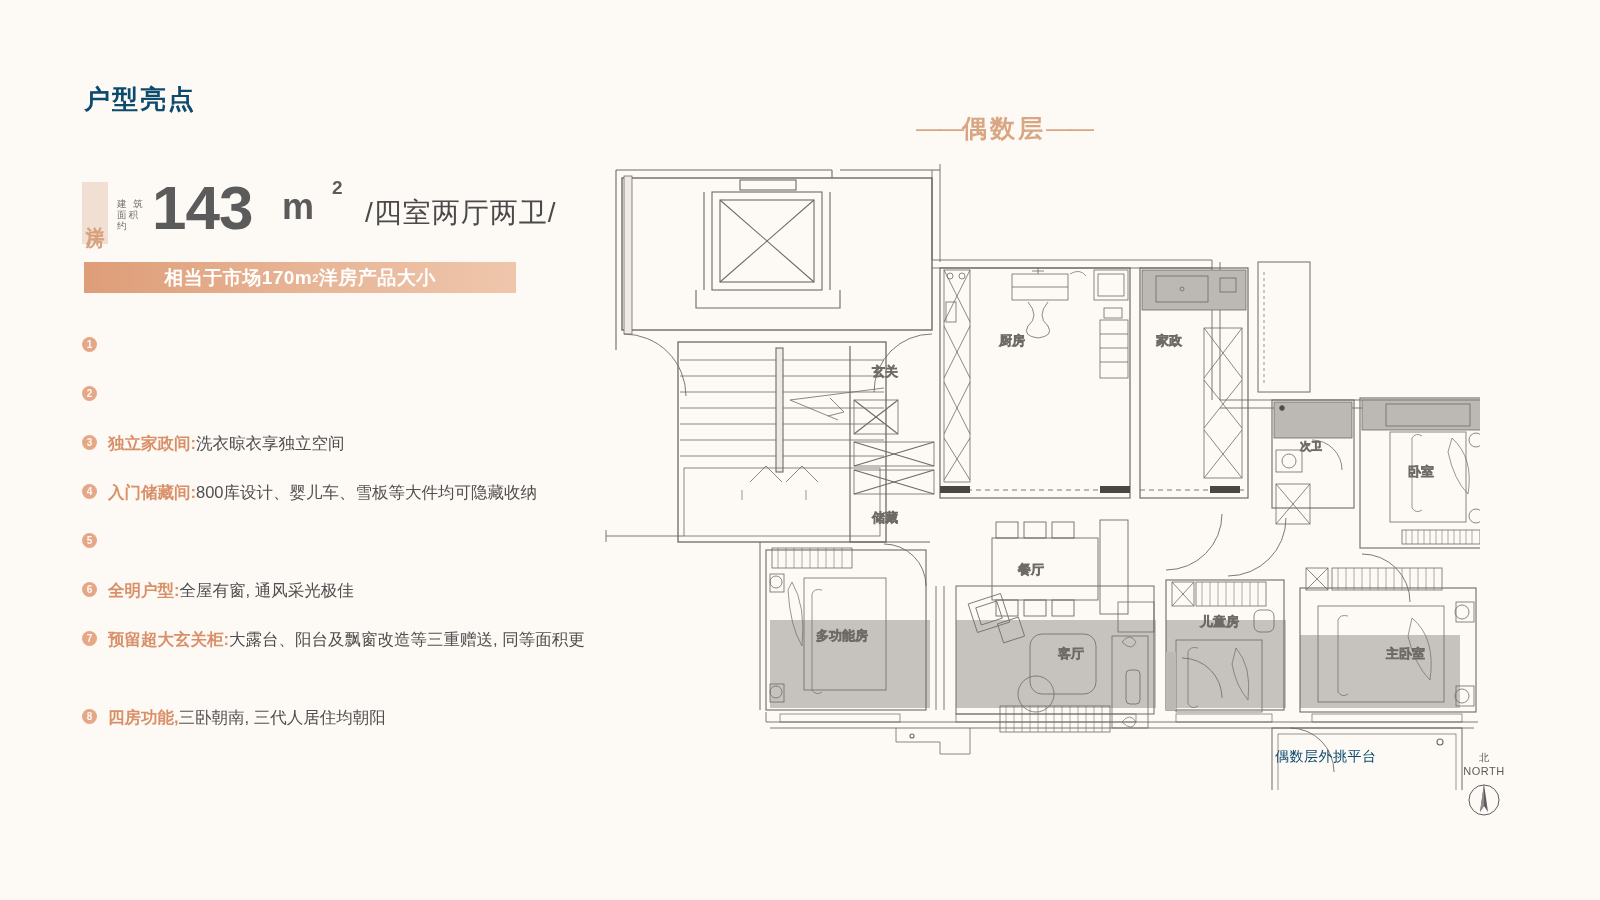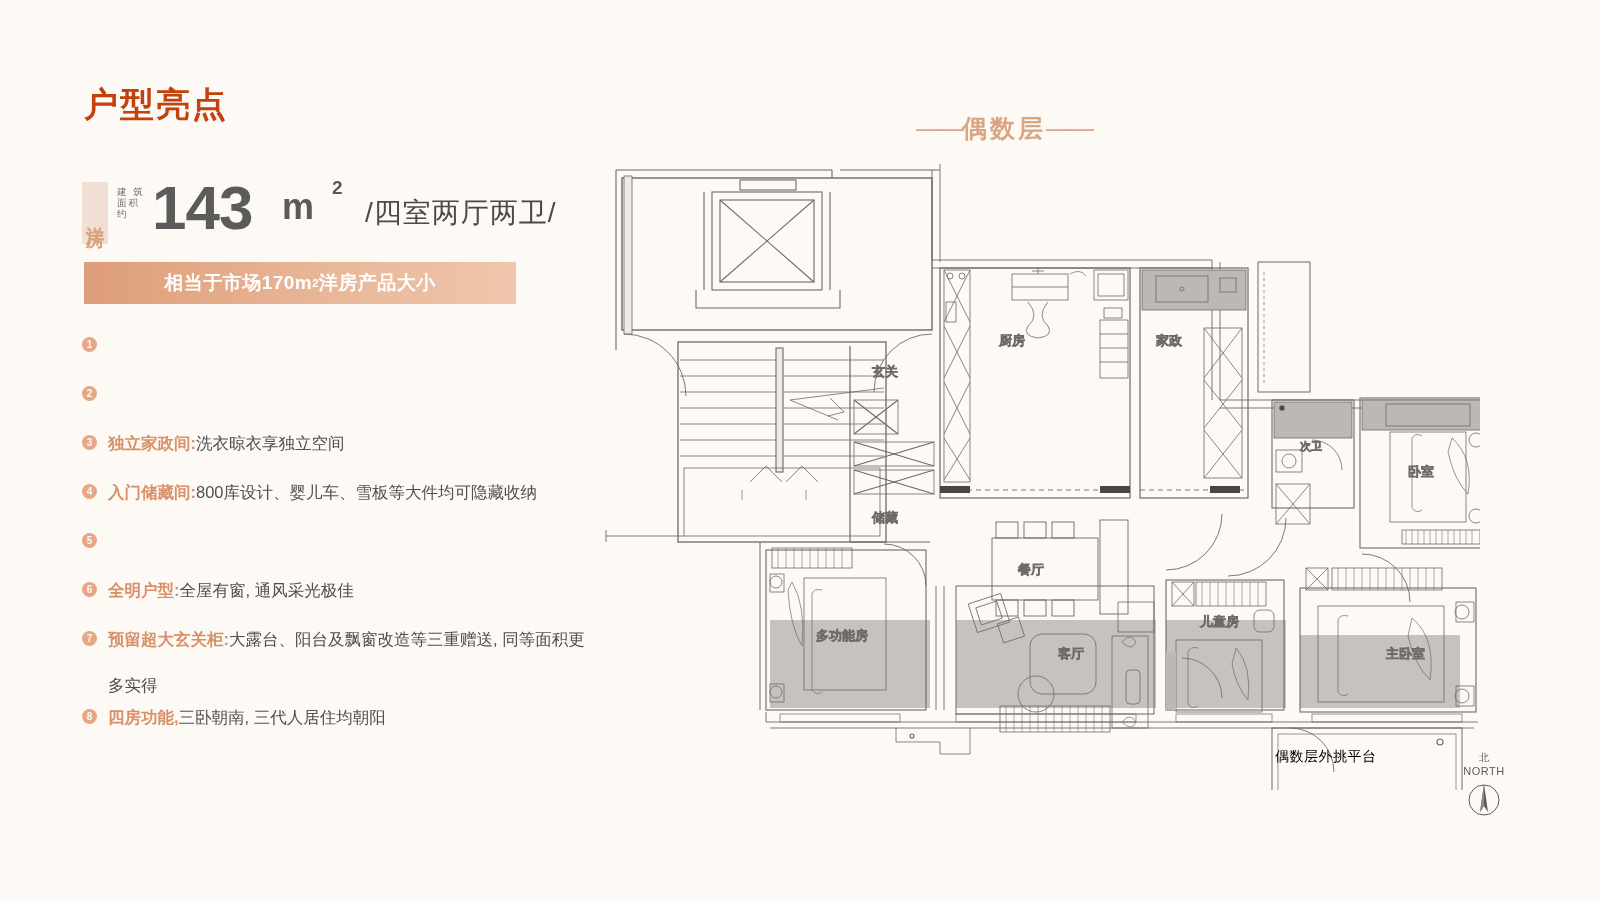--- a/index.html
+++ b/index.html
@@ -7,38 +7,38 @@
     width:1600px;height:900px;
     background:#FDF9F4;
     font-family:"Liberation Sans","DejaVu Sans",sans-serif;
     overflow:hidden;
     position:relative;
   }
   
   #left-panel{position:absolute;left:0;top:0;width:700px;height:900px;}
   #page-title{
     position:absolute;left:84px;top:82px;
-    font-size:34px;font-weight:bold;color:#c2410c;
+    font-size:26px;font-weight:bold;color:#0c4a6e;
     letter-spacing:2px;
   }
   
   #area-block{position:absolute;left:82px;top:178px;width:560px;height:70px;}
   #house-type-tag{
     position:absolute;left:0;top:4px;width:26px;height:62px;
     background:#F0DFD2;
     color:#D9A27E;
     font-size:19px;font-weight:bold;
     writing-mode:vertical-rl;
     text-align:center;
     line-height:26px;
     letter-spacing:1px;
     display:flex;align-items:center;justify-content:center;
   }
   #area-caption{
-    position:absolute;left:35px;top:8px;width:32px;
+    position:absolute;left:35px;top:20px;width:32px;
     font-size:9.5px;color:#6d6d6d;line-height:11px;
     letter-spacing:2px;
   }
   #area-number{
     position:absolute;left:70px;top:-8px;
     font-size:62px;font-weight:bold;color:#5b5b5b;
     letter-spacing:-1px;line-height:76px;
   }
   #area-unit{
     position:absolute;left:200px;top:8px;
@@ -47,21 +47,21 @@
   #area-sup{
     position:absolute;left:250px;top:-1px;
     font-size:19px;font-weight:bold;color:#5b5b5b;
   }
   #layout-desc{
     position:absolute;left:283px;top:16px;
     font-size:28px;color:#4a4a4a;letter-spacing:1px;
   }
   
   #compare-banner{
-    position:absolute;left:84px;top:262px;width:432px;height:42px;
+    position:absolute;left:84px;top:262px;width:432px;height:31px;
     background:linear-gradient(90deg,#DE9D78 0%,#E8B698 55%,#EFC6AC 100%);
     color:#ffffff;font-size:19px;font-weight:bold;
     display:flex;align-items:center;justify-content:center;
     letter-spacing:0.5px;
   }
   #compare-banner sup{font-size:11px;vertical-align:super;}
   
   #feature-list{position:absolute;left:82px;top:328px;width:610px;}
   .feature-row{position:relative;min-height:49px;}
   .feature-num{
@@ -92,21 +92,21 @@
     fill:#4a4a4a;font-size:13px;
   }
   .rlabel.sm{font-size:11px;}
   
   #compass{position:absolute;left:1452px;top:752px;width:64px;text-align:center;}
   #compass .cn{font-size:10px;color:#5c5c5c;line-height:12px;}
   #compass .en{font-size:11px;color:#5c5c5c;font-weight:normal;letter-spacing:0.5px;line-height:14px;}
   #compass .needle{margin-top:2px;}
   #terrace-label{
     position:absolute;left:1275px;top:748px;
-    font-size:14px;color:#000000;letter-spacing:0.5px;
+    font-size:14px;color:#0c4a6e;letter-spacing:0.5px;
   }
 </style>
 </head>
 <body>
 
 <div id="left-panel">
 
   <div id="page-title">户型亮点</div>
 
   <div id="area-block">
@@ -145,21 +145,20 @@
       <div class="feature-row">
         <div class="feature-num">5</div>
       </div>
       <div class="feature-row">
         <div class="feature-num">6</div>
         <div class="feature-text"><span class="k">全明户型:</span><span>全屋有窗, 通风采光极佳</span></div>
       </div>
       <div class="feature-row" style="min-height: 78px;">
         <div class="feature-num">7</div>
         <div class="feature-text"><span class="k">预留超大玄关柜:</span><span>大露台、阳台及飘窗改造等三重赠送, 同等面积更</span></div>
-        <div class="feature-cont">多实得</div>
       </div>
       <div class="feature-row">
         <div class="feature-num">8</div>
         <div class="feature-text"><span class="k">四房功能,</span><span>三卧朝南, 三代人居住均朝阳</span></div>
       </div>
     </div>
 </div>
 
 <div id="plan-title">
   <span class="dash">——</span><span>偶数层</span><span class="dash">——</span>

